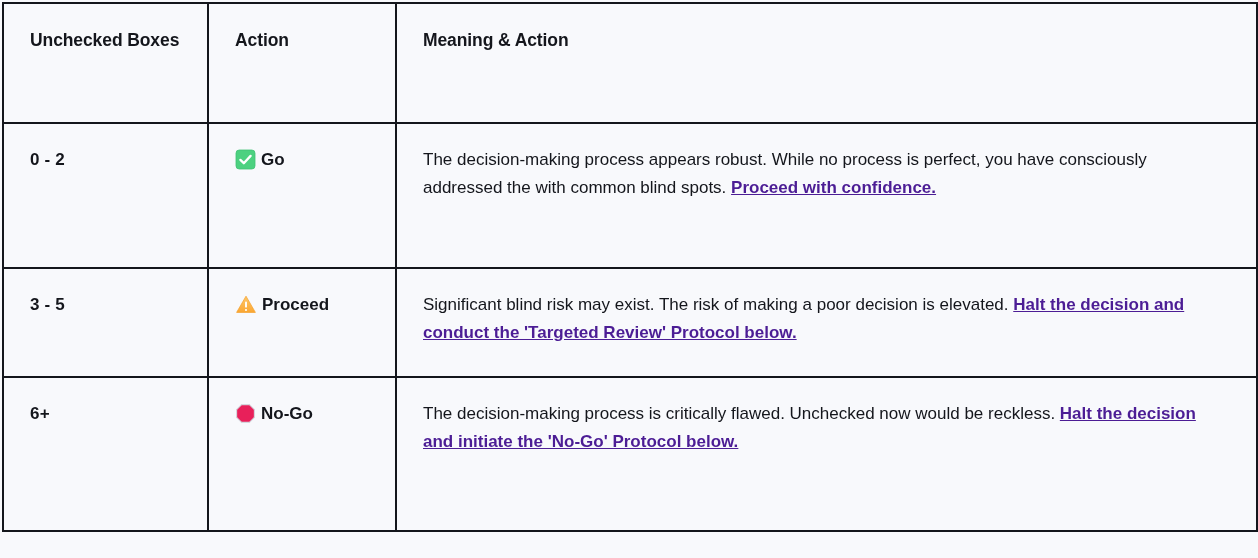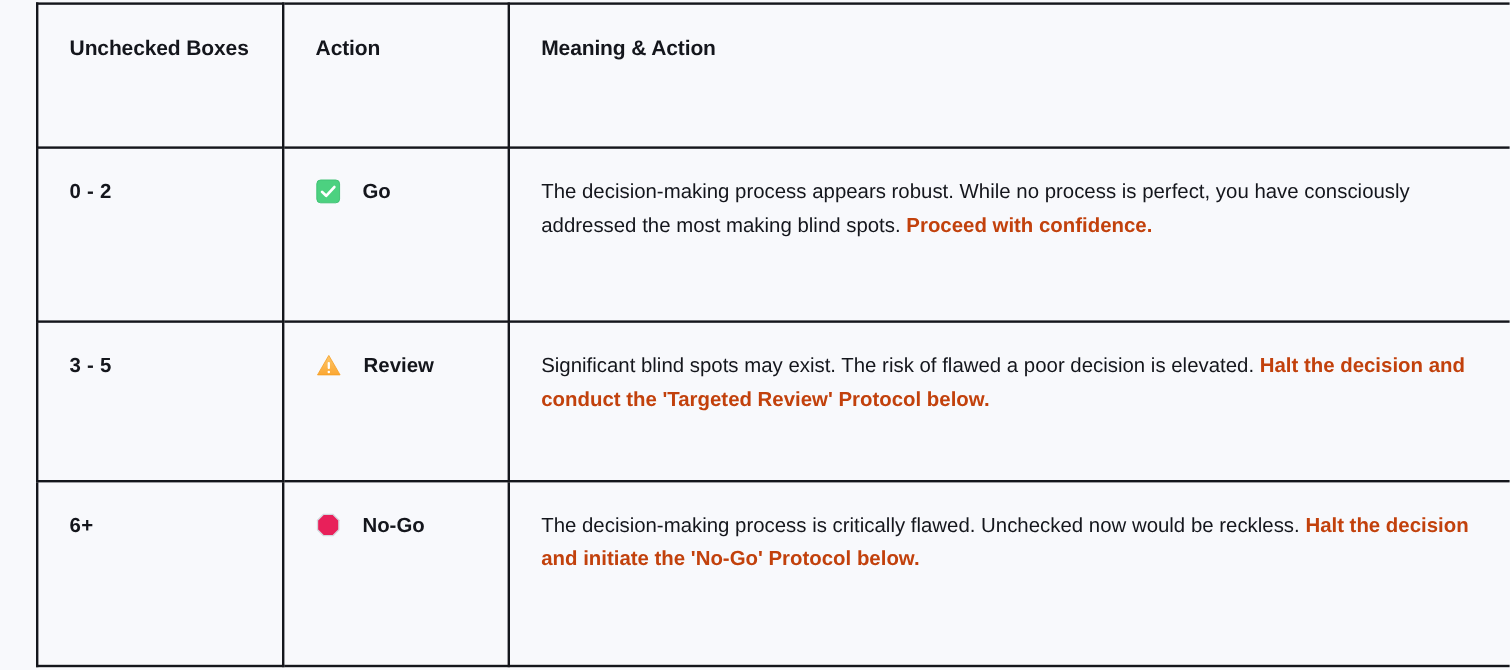--- a/index.html
+++ b/index.html
@@ -11,21 +11,20 @@
     height: 558px;
     background: #f8f9fc;
     font-family: "Liberation Sans", sans-serif;
     -webkit-font-smoothing: antialiased;
   }
   .table-wrap {
     width: 1258px;
     height: 558px;
     box-sizing: border-box;
     overflow: hidden;
-    padding-left: 28px;
   }
   table.verdict-table {
     border-collapse: collapse;
     width: 1254px;
     margin: 2px 0 0 2px;
     table-layout: fixed;
     background: #f8f9fc;
   }
   table.verdict-table col.c-boxes   { width: 205px; }
   table.verdict-table col.c-verdict { width: 188px; }
@@ -63,35 +62,36 @@
   }
   td.cell-verdict {
     font-weight: 700;
     font-size: 17.5px;
     color: #14161c;
     white-space: nowrap;
   }
   .verdict-inner {
     display: flex;
     align-items: center;
-    gap: 18px;
+    gap: 5px;
   }
   td.cell-meaning {
     color: #4b5160;
     font-size: 17px;
     font-weight: 400;
     line-height: 1.62;
     padding-right: 36px;
   }
   td.cell-meaning .emph {
     font-weight: 700;
-    color: #c2410c;
+    color: #4c1d95;
+    text-decoration: underline;
   }
   tbody tr.row-go td    { height: 145px; }
-  tbody tr.row-review td{ height: 133px; }
+  tbody tr.row-review td{ height: 109px; }
   tbody tr.row-nogo td  { height: 154px; }
 
   
   .icon {
     display: inline-block;
     flex: 0 0 auto;
     line-height: 0;
   }
   .icon svg { display: block; }
 </style>
@@ -122,46 +122,46 @@
               <svg width="21" height="21" viewBox="0 0 21 21" aria-hidden="true">
                 <rect x="1" y="1" width="19" height="19" rx="3.2" fill="#4cd180"></rect>
                 <rect x="1" y="1" width="19" height="19" rx="3.2" fill="none" stroke="#3fc173" stroke-width="0.8"></rect>
                 <path d="M5.4 10.9 L8.8 14.2 L15.6 6.9" fill="none" stroke="#ffffff" stroke-width="2.3" stroke-linecap="round" stroke-linejoin="round"></path>
               </svg>
             </span>
             <span>Go</span>
           </span>
         </td>
         <td class="cell-meaning">
-          <span>The decision-making process appears robust. While no process is perfect, you have consciously addressed the most making blind spots. </span><span class="emph">Proceed with confidence.</span><span></span>
+          <span>The decision-making process appears robust. While no process is perfect, you have consciously addressed the with common blind spots. </span><span class="emph">Proceed with confidence.</span><span></span>
         </td>
       </tr>
 
       <tr class="row-review">
         <td class="cell-boxes">3 - 5</td>
         <td class="cell-verdict">
           <span class="verdict-inner">
             <span class="icon">
               <svg width="22" height="21" viewBox="0 0 22 21" aria-hidden="true">
                 <defs>
                   <linearGradient id="amberGrad" x1="0" y1="0" x2="0" y2="1">
                     <stop offset="0%" stop-color="#fdc76a"></stop>
                     <stop offset="100%" stop-color="#fba733"></stop>
                   </linearGradient>
                 </defs>
                 <path d="M11 2.2 L20.4 18.4 L1.6 18.4 Z" fill="url(#amberGrad)" stroke="#f59e24" stroke-width="0.7" stroke-linejoin="round"></path>
                 <rect x="10.05" y="7.6" width="1.9" height="6.0" rx="0.9" fill="#ffffff"></rect>
                 <circle cx="11" cy="16.0" r="1.05" fill="#ffffff"></circle>
               </svg>
             </span>
-            <span>Review</span>
+            <span>Proceed</span>
           </span>
         </td>
         <td class="cell-meaning">
-          <span>Significant blind spots may exist. The risk of flawed a poor decision is elevated. </span><span class="emph">Halt the decision and conduct the 'Targeted Review' Protocol below.</span><span></span>
+          <span>Significant blind risk may exist. The risk of making a poor decision is elevated. </span><span class="emph">Halt the decision and conduct the 'Targeted Review' Protocol below.</span><span></span>
         </td>
       </tr>
 
       <tr class="row-nogo">
         <td class="cell-boxes">6+</td>
         <td class="cell-verdict">
           <span class="verdict-inner">
             <span class="icon">
               <svg width="21" height="21" viewBox="0 0 21 21" aria-hidden="true">
                 <polygon points="6.6,1.6 14.4,1.6 19.4,6.6 19.4,14.4 14.4,19.4 6.6,19.4 1.6,14.4 1.6,6.6" fill="#e8205a" stroke="#d4d7dd" stroke-width="1.1" stroke-linejoin="round"></polygon>

